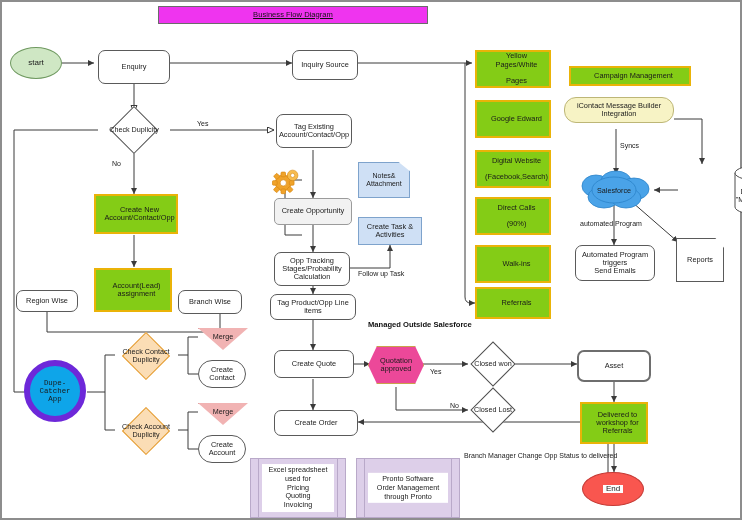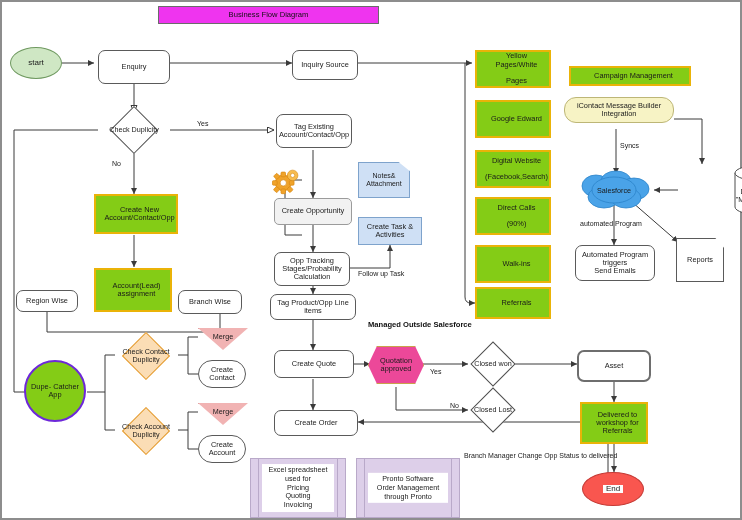--- a/index.html
+++ b/index.html
@@ -28,21 +28,21 @@
   .stadium{border:1px solid #5a5a5a;background:#ffffff;border-radius:40px;}
 
   .title-bar{
     background:#ef34ef;border:1px solid #6b6b6b;color:#111;
     font-size:7.6px;
   }
 
   .ellipse-green{background:#cfe7c4;border:1px solid #6f9960;border-radius:50%;font-size:8px;}
   .ellipse-red{background:#f9564f;border:1px solid #c53b36;border-radius:50%;font-size:8px;}
   .ellipse-red span{background:#fdfdfd;padding:0 3px;}
-  .circle-purple{background:#84cc16;border:2px solid #6d28d9;border-radius:50%;}
+  .circle-purple{background:#0ea5e9;border:6px solid #6d28d9;border-radius:50%;font-family:Liberation Mono, monospace;}
 
   .note-blue{background:#cfe0f5;border:1px solid #7ea3cc;
              clip-path:polygon(0 0, 78% 0, 100% 26%, 100% 100%, 0 100%);}
   .note-white{background:#ffffff;border:1px solid #5a5a5a;
              clip-path:polygon(0 0, 82% 0, 100% 22%, 100% 100%, 0 100%);}
   .task-blue{background:#cfe0f5;border:1px solid #7ea3cc;}
 
   .yellow-round{background:#f7f3c5;border:1px solid #bdb677;border-radius:12px;}
   .hex-yellow{background:#ec4899;border:1px solid #c9a24a;
               clip-path:polygon(16% 0,84% 0,100% 50%,84% 100%,16% 100%,0 50%);}
@@ -168,21 +168,21 @@
       <path d="M186,335 L196,335"></path>
       <path d="M186,372 L196,372"></path>
 
       <path d="M176,428 L186,428"></path>
       <path d="M186,410 L186,447"></path>
       <path d="M186,410 L196,410"></path>
       <path d="M186,447 L196,447"></path>
     </g>
   </svg>
 
-  <div class="node title-bar" style="left:156px;top:4px;width:221px;height:18px;">
+  <div class="node title-bar" style="left:156px;top:4px;width:270px;height:18px;text-decoration:underline;">
     <span>Business Flow Diagram</span>
   </div>
 
   <div class="node ellipse-green" style="left:8px;top:45px;width:52px;height:32px;">
     <span>start</span>
   </div>
 
   <div class="node rrect" style="left:290px;top:48px;width:66px;height:30px;">
     <span>Inquiry Source</span>
   </div>

